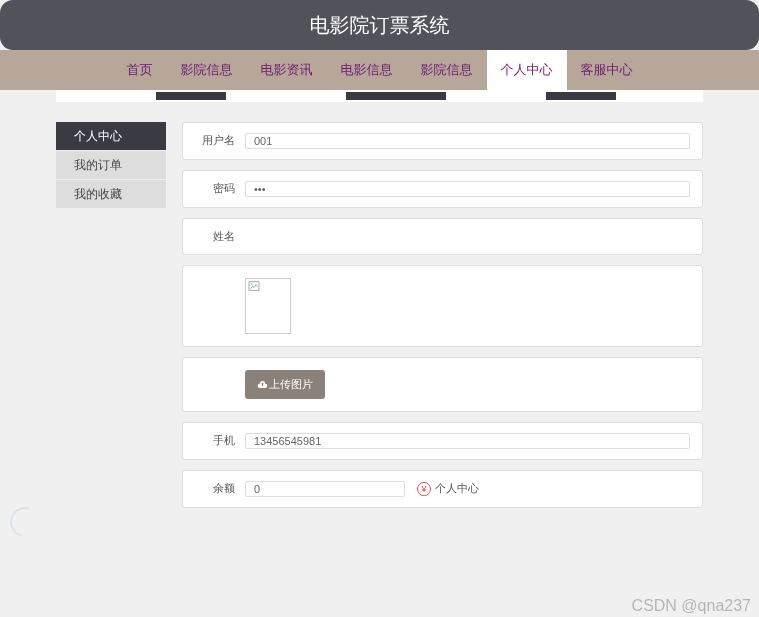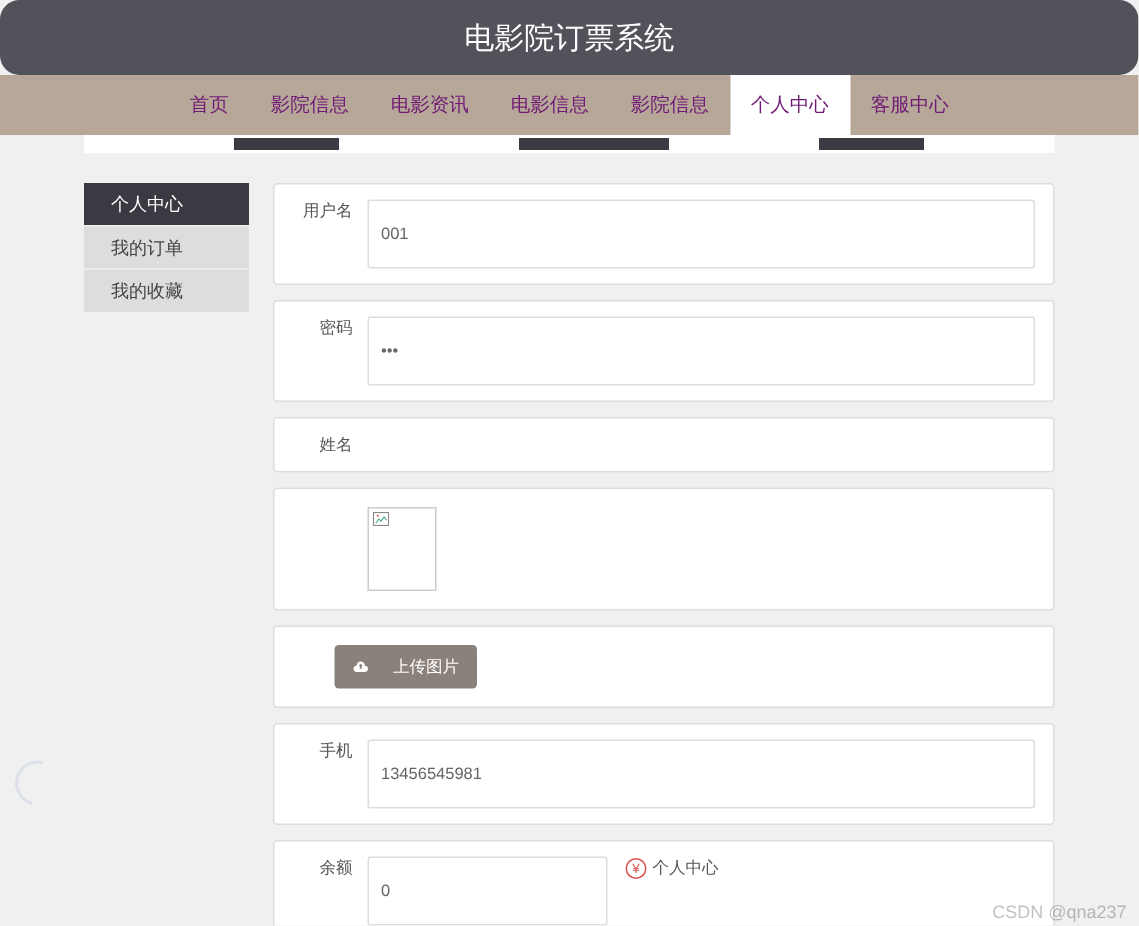--- a/index.html
+++ b/index.html
@@ -20,35 +20,35 @@
     .content { display: flex; padding: 20px 56px 0 56px; gap: 16px; }
     
     .sidebar { width: 110px; flex-shrink: 0; }
     .side-item { height: 28px; display: flex; align-items: center; padding-left: 18px; font-size: 12px; cursor: pointer; margin-bottom: 1px; }
     .side-item.active { background: #3a3a42; color: #fff; }
     .side-item.inactive { background: #ddd; color: #444; }
     
     .main { flex: 1; }
     .form-row { background: #fff; border: 1px solid #ddd; border-radius: 3px; padding: 10px 12px; margin-bottom: 10px; display: flex; align-items: flex-start; }
     .form-label { width: 40px; text-align: right; font-size: 11px; color: #555; margin-right: 10px; flex-shrink: 0; }
-    .form-input { flex: 1; border: 1px solid #ddd; border-radius: 2px; height: 46px; padding: 0 8px; font-size: 11px; color: #666; }
+    .form-input { flex: 1; border: 1px solid #ddd; border-radius: 2px; height: 16px; padding: 0 8px; font-size: 11px; color: #666; }
     .form-select { flex: 1; border: 1px solid #ddd; border-radius: 2px; height: 28px; padding: 0 8px; font-size: 11px; color: #888; position: relative; display: flex; align-items: center; }
     .form-select::after { content: ''; position: absolute; right: 10px; width: 0; height: 0; border-left: 4px solid transparent; border-right: 4px solid transparent; border-top: 4px solid #aaa; }
     
     .image-box { background: #fff; border: 1px solid #ddd; border-radius: 3px; padding: 12px; margin-bottom: 10px; }
     .image-placeholder { width: 46px; height: 56px; border: 1px solid #ccc; margin-left: 50px; position: relative; }
     .broken-icon { position: absolute; top: 2px; left: 2px; width: 12px; height: 10px; }
     
     .upload-row { background: #fff; border: 1px solid #ddd; border-radius: 3px; padding: 12px; margin-bottom: 10px; }
-    .upload-btn { background: #8a817a; color: #fff; border: none; border-radius: 3px; padding: 7px 12px; font-size: 11px; cursor: pointer; margin-left: 28px; display: inline-flex; align-items: center; gap: 16px; }
+    .upload-btn { background: #8a817a; color: #fff; border: none; border-radius: 3px; padding: 7px 12px; font-size: 11px; cursor: pointer; margin-left: 50px; display: inline-flex; align-items: center; gap: 1px; }
     
     .balance-extra { font-size: 11px; color: #555; margin-left: 12px; display: inline-flex; align-items: center; gap: 4px; }
     .yen-icon { color: #d9534f; border: 1px solid #d9534f; border-radius: 50%; width: 14px; height: 14px; display: inline-flex; align-items: center; justify-content: center; font-size: 9px; }
     
-    .watermark { position: absolute; right: 8px; bottom: 2px; font-size: 12px; color: rgba(0,0,0,0.25); }
+    .watermark { position: absolute; right: 8px; bottom: 2px; font-size: 16px; color: rgba(0,0,0,0.25); }
     
     .decoration { position: absolute; left: 10px; bottom: 80px; width: 30px; height: 30px; border: 2px solid #c8d4e0; border-radius: 50%; border-right-color: transparent; border-bottom-color: transparent; transform: rotate(-30deg); opacity: 0.5; }
   </style>
 </head>
 <body>
 
 <div class="header">
   <span>电影院订票系统</span>
 </div>
 

